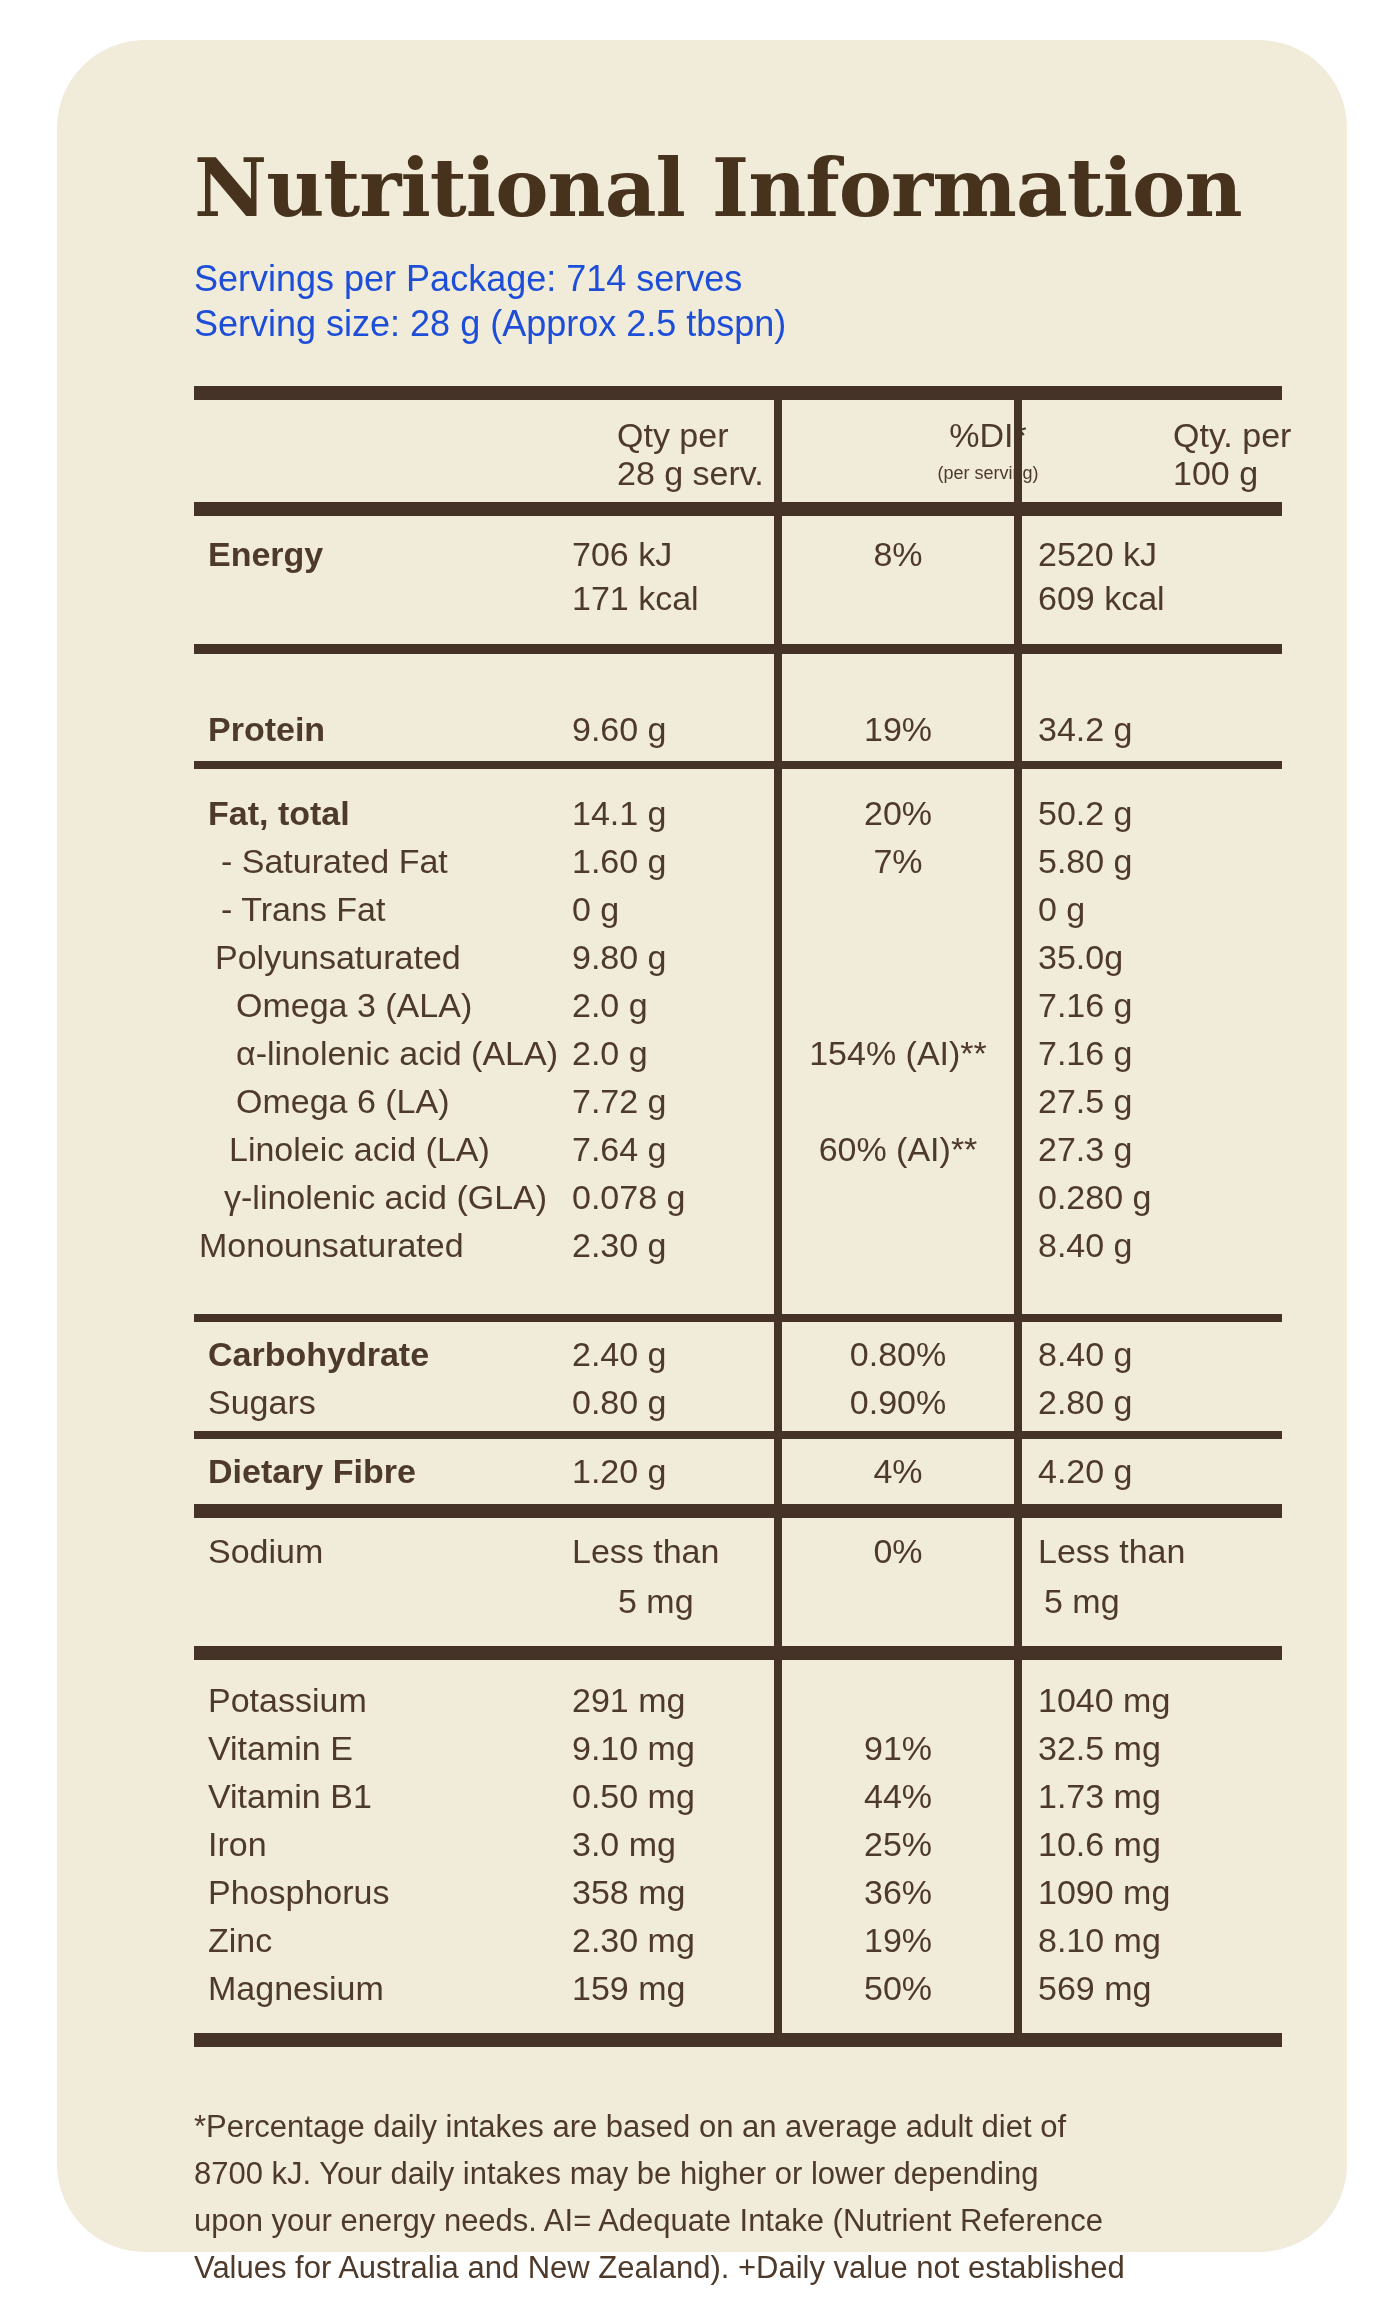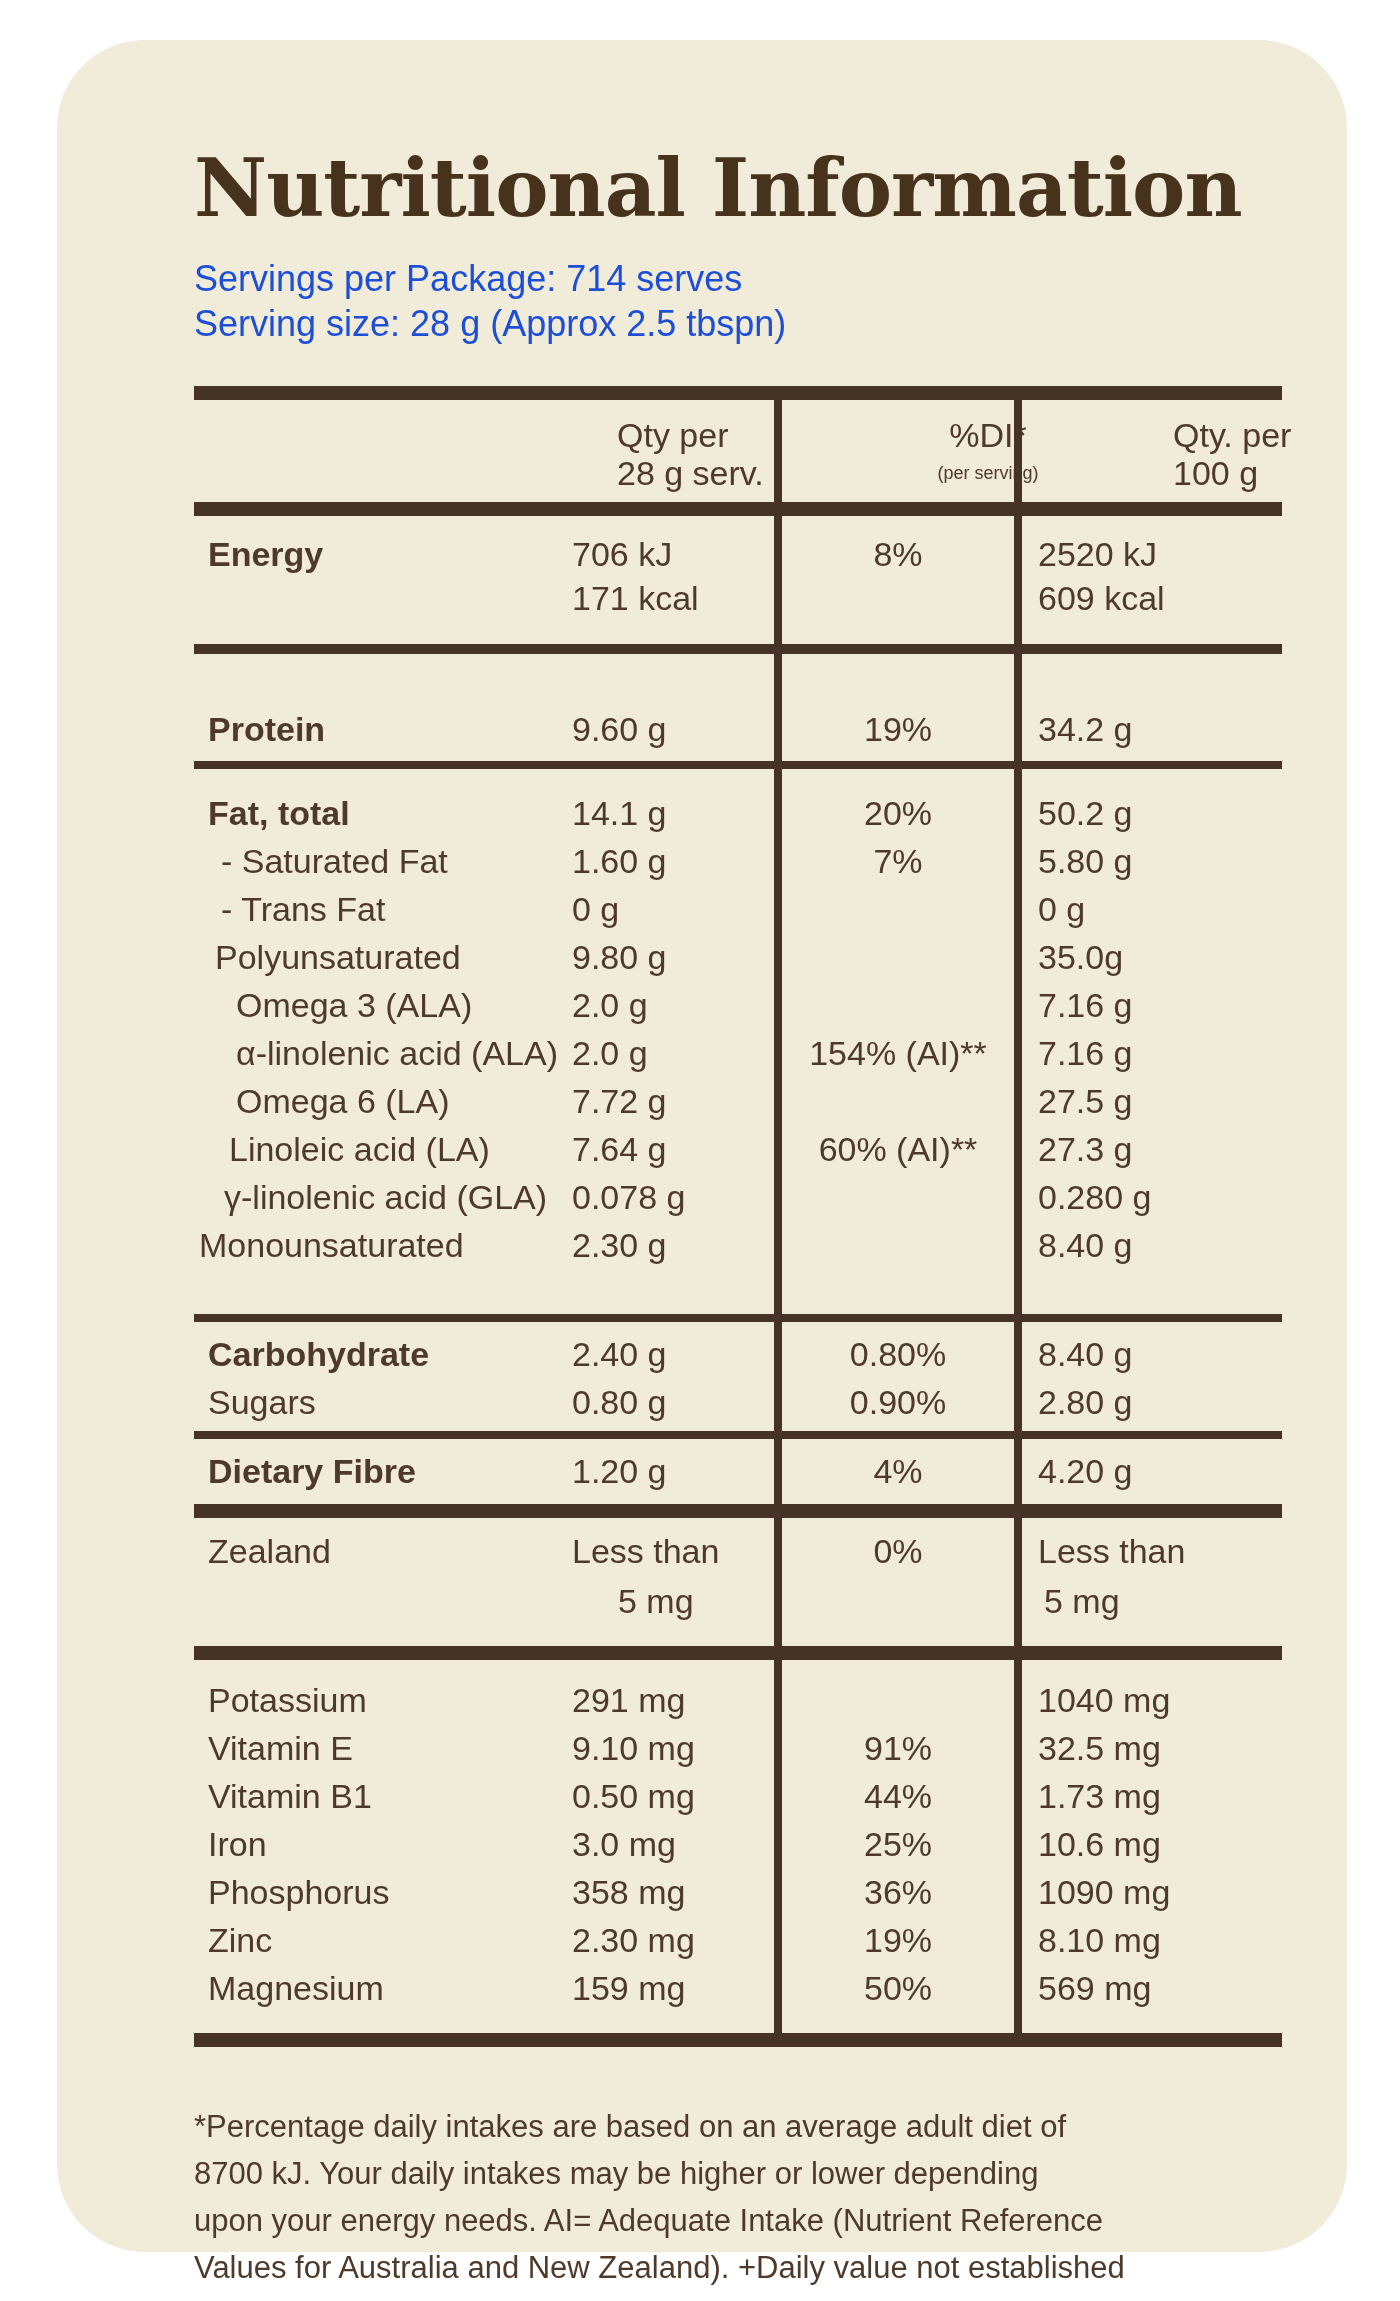--- a/index.html
+++ b/index.html
@@ -195,21 +195,21 @@
         </div>
       <div class="c c4">
           <div class="ln">4.20 g</div>
         </div>
     </div>
 
     <div class="bar thick"></div>
 
     <div class="sec sodium">
       <div class="c c1">
-          <div class="ln">Zealand</div>
+          <div class="ln">Sodium</div>
         </div>
       <div class="c c2">
         <div class="ln">Less than</div>
         <div class="ln s2">5 mg</div>
       </div>
       <div class="c c3">
           <div class="ln">0%</div>
         </div>
       <div class="c c4">
         <div class="ln">Less than</div>

